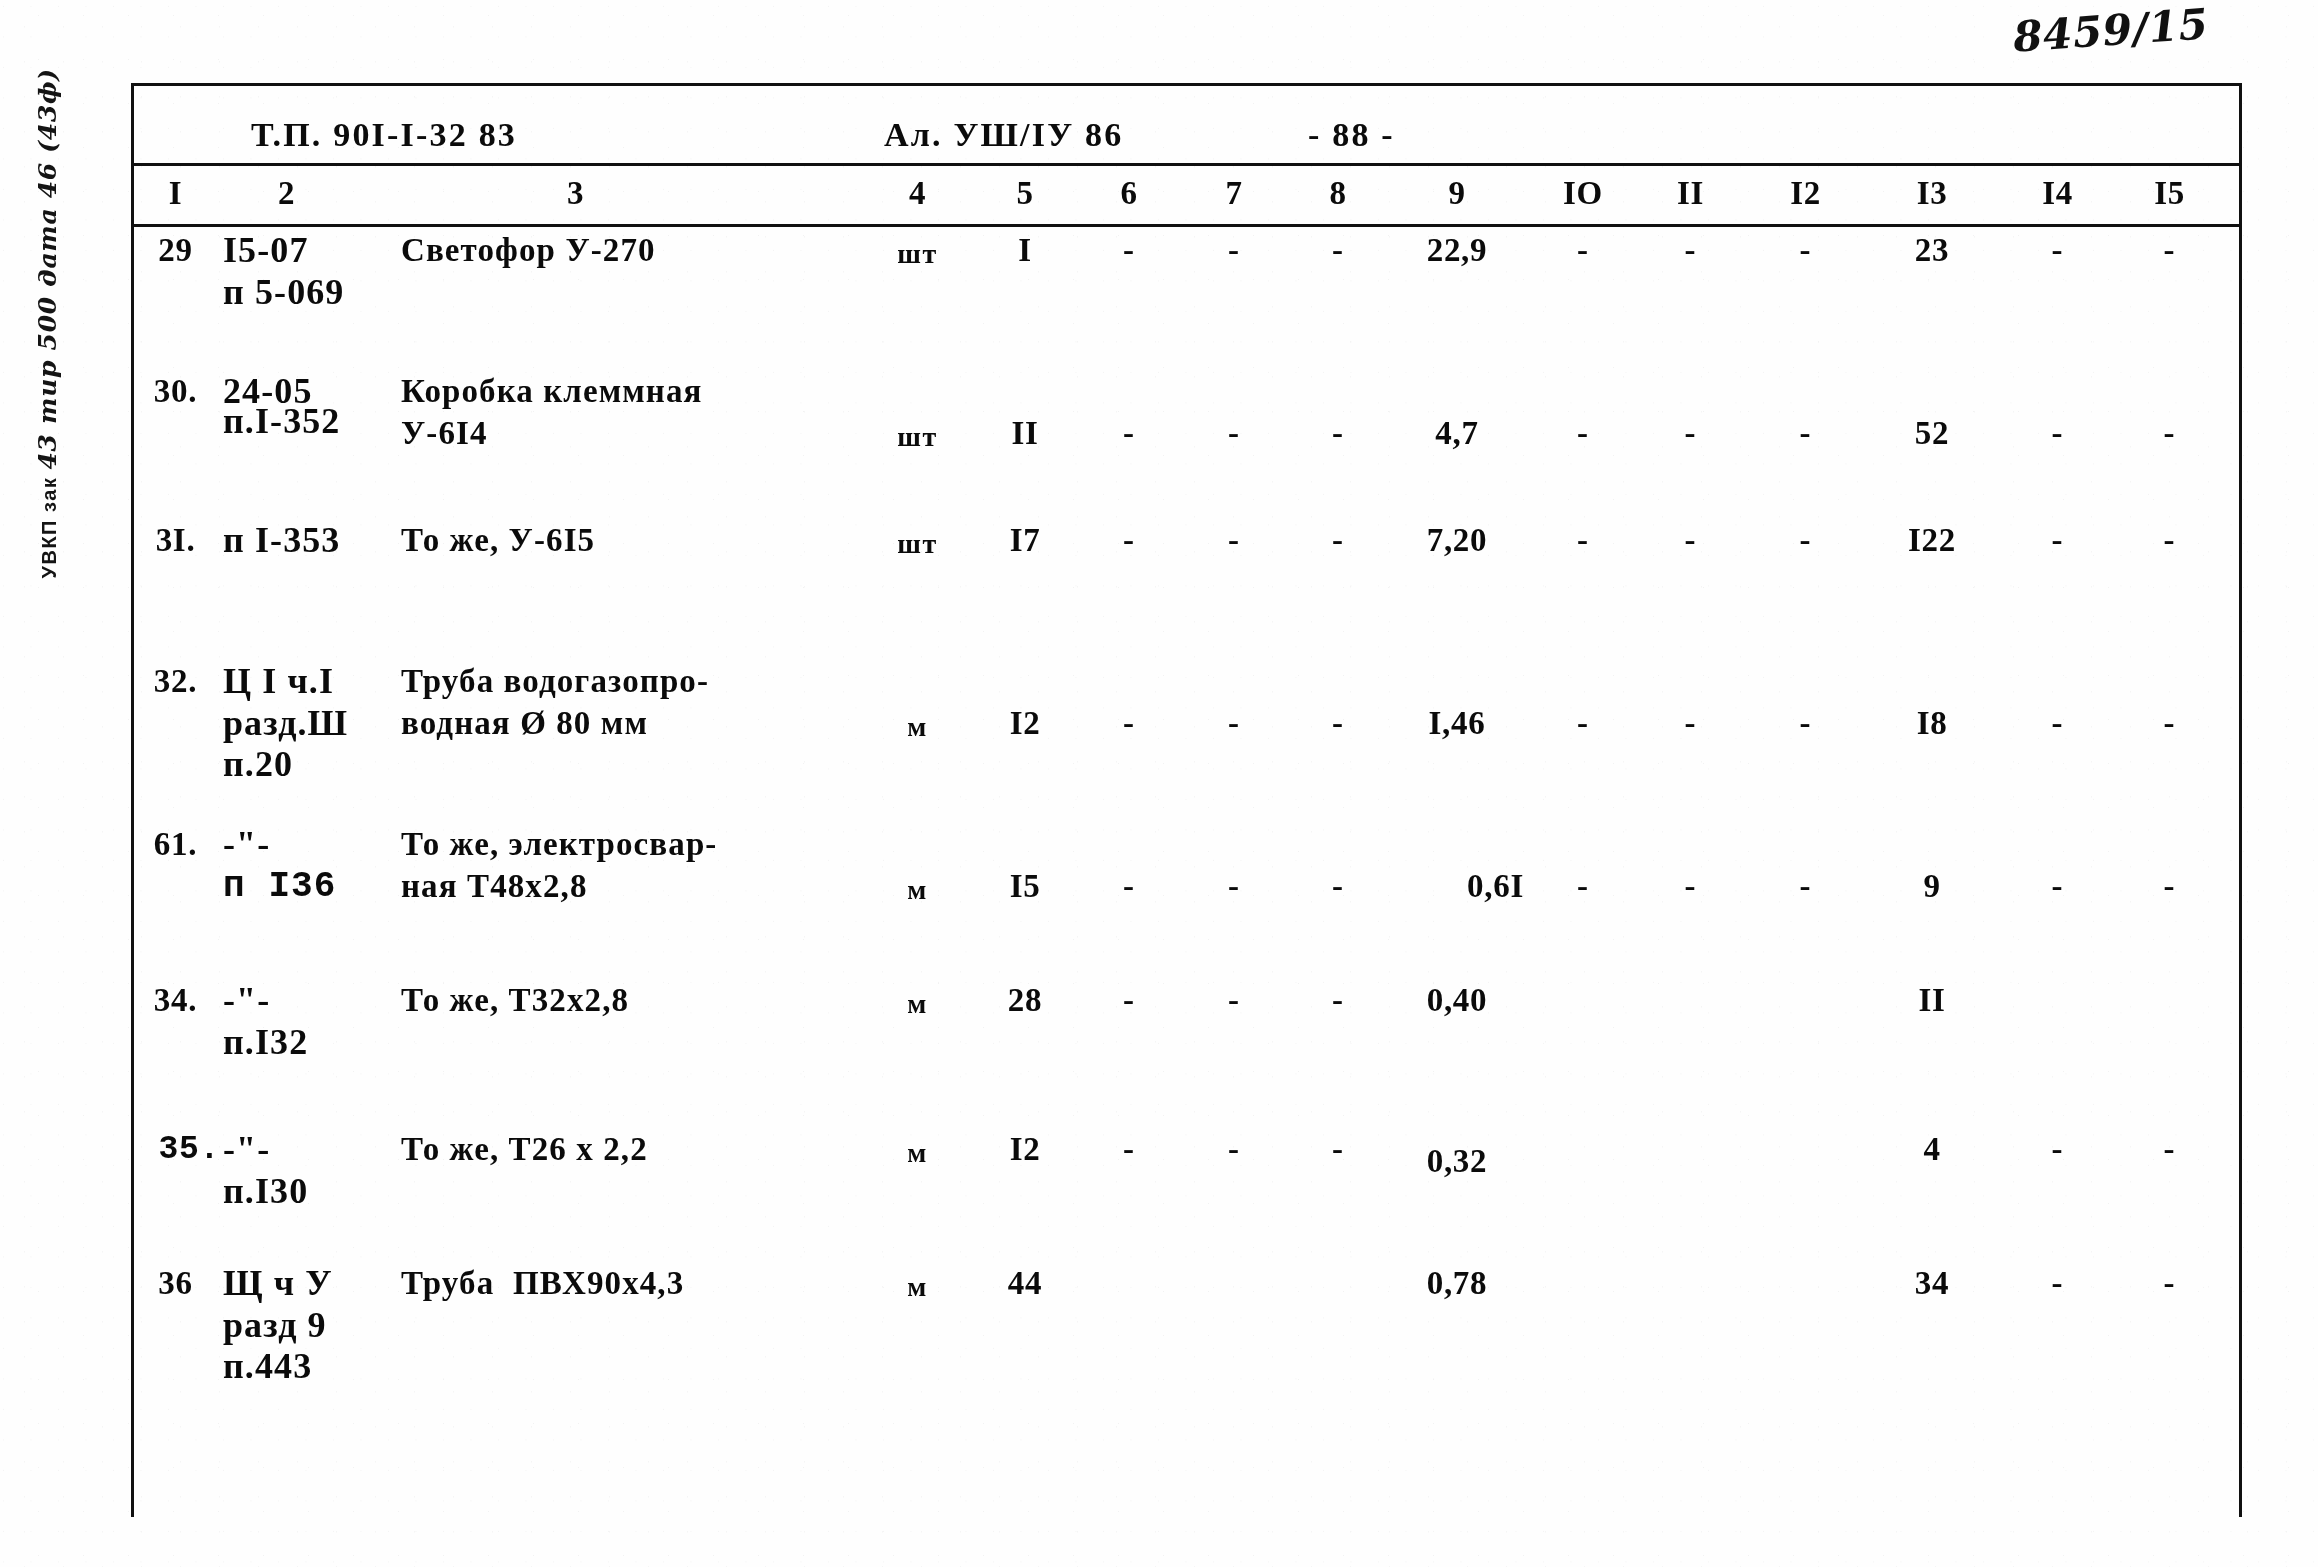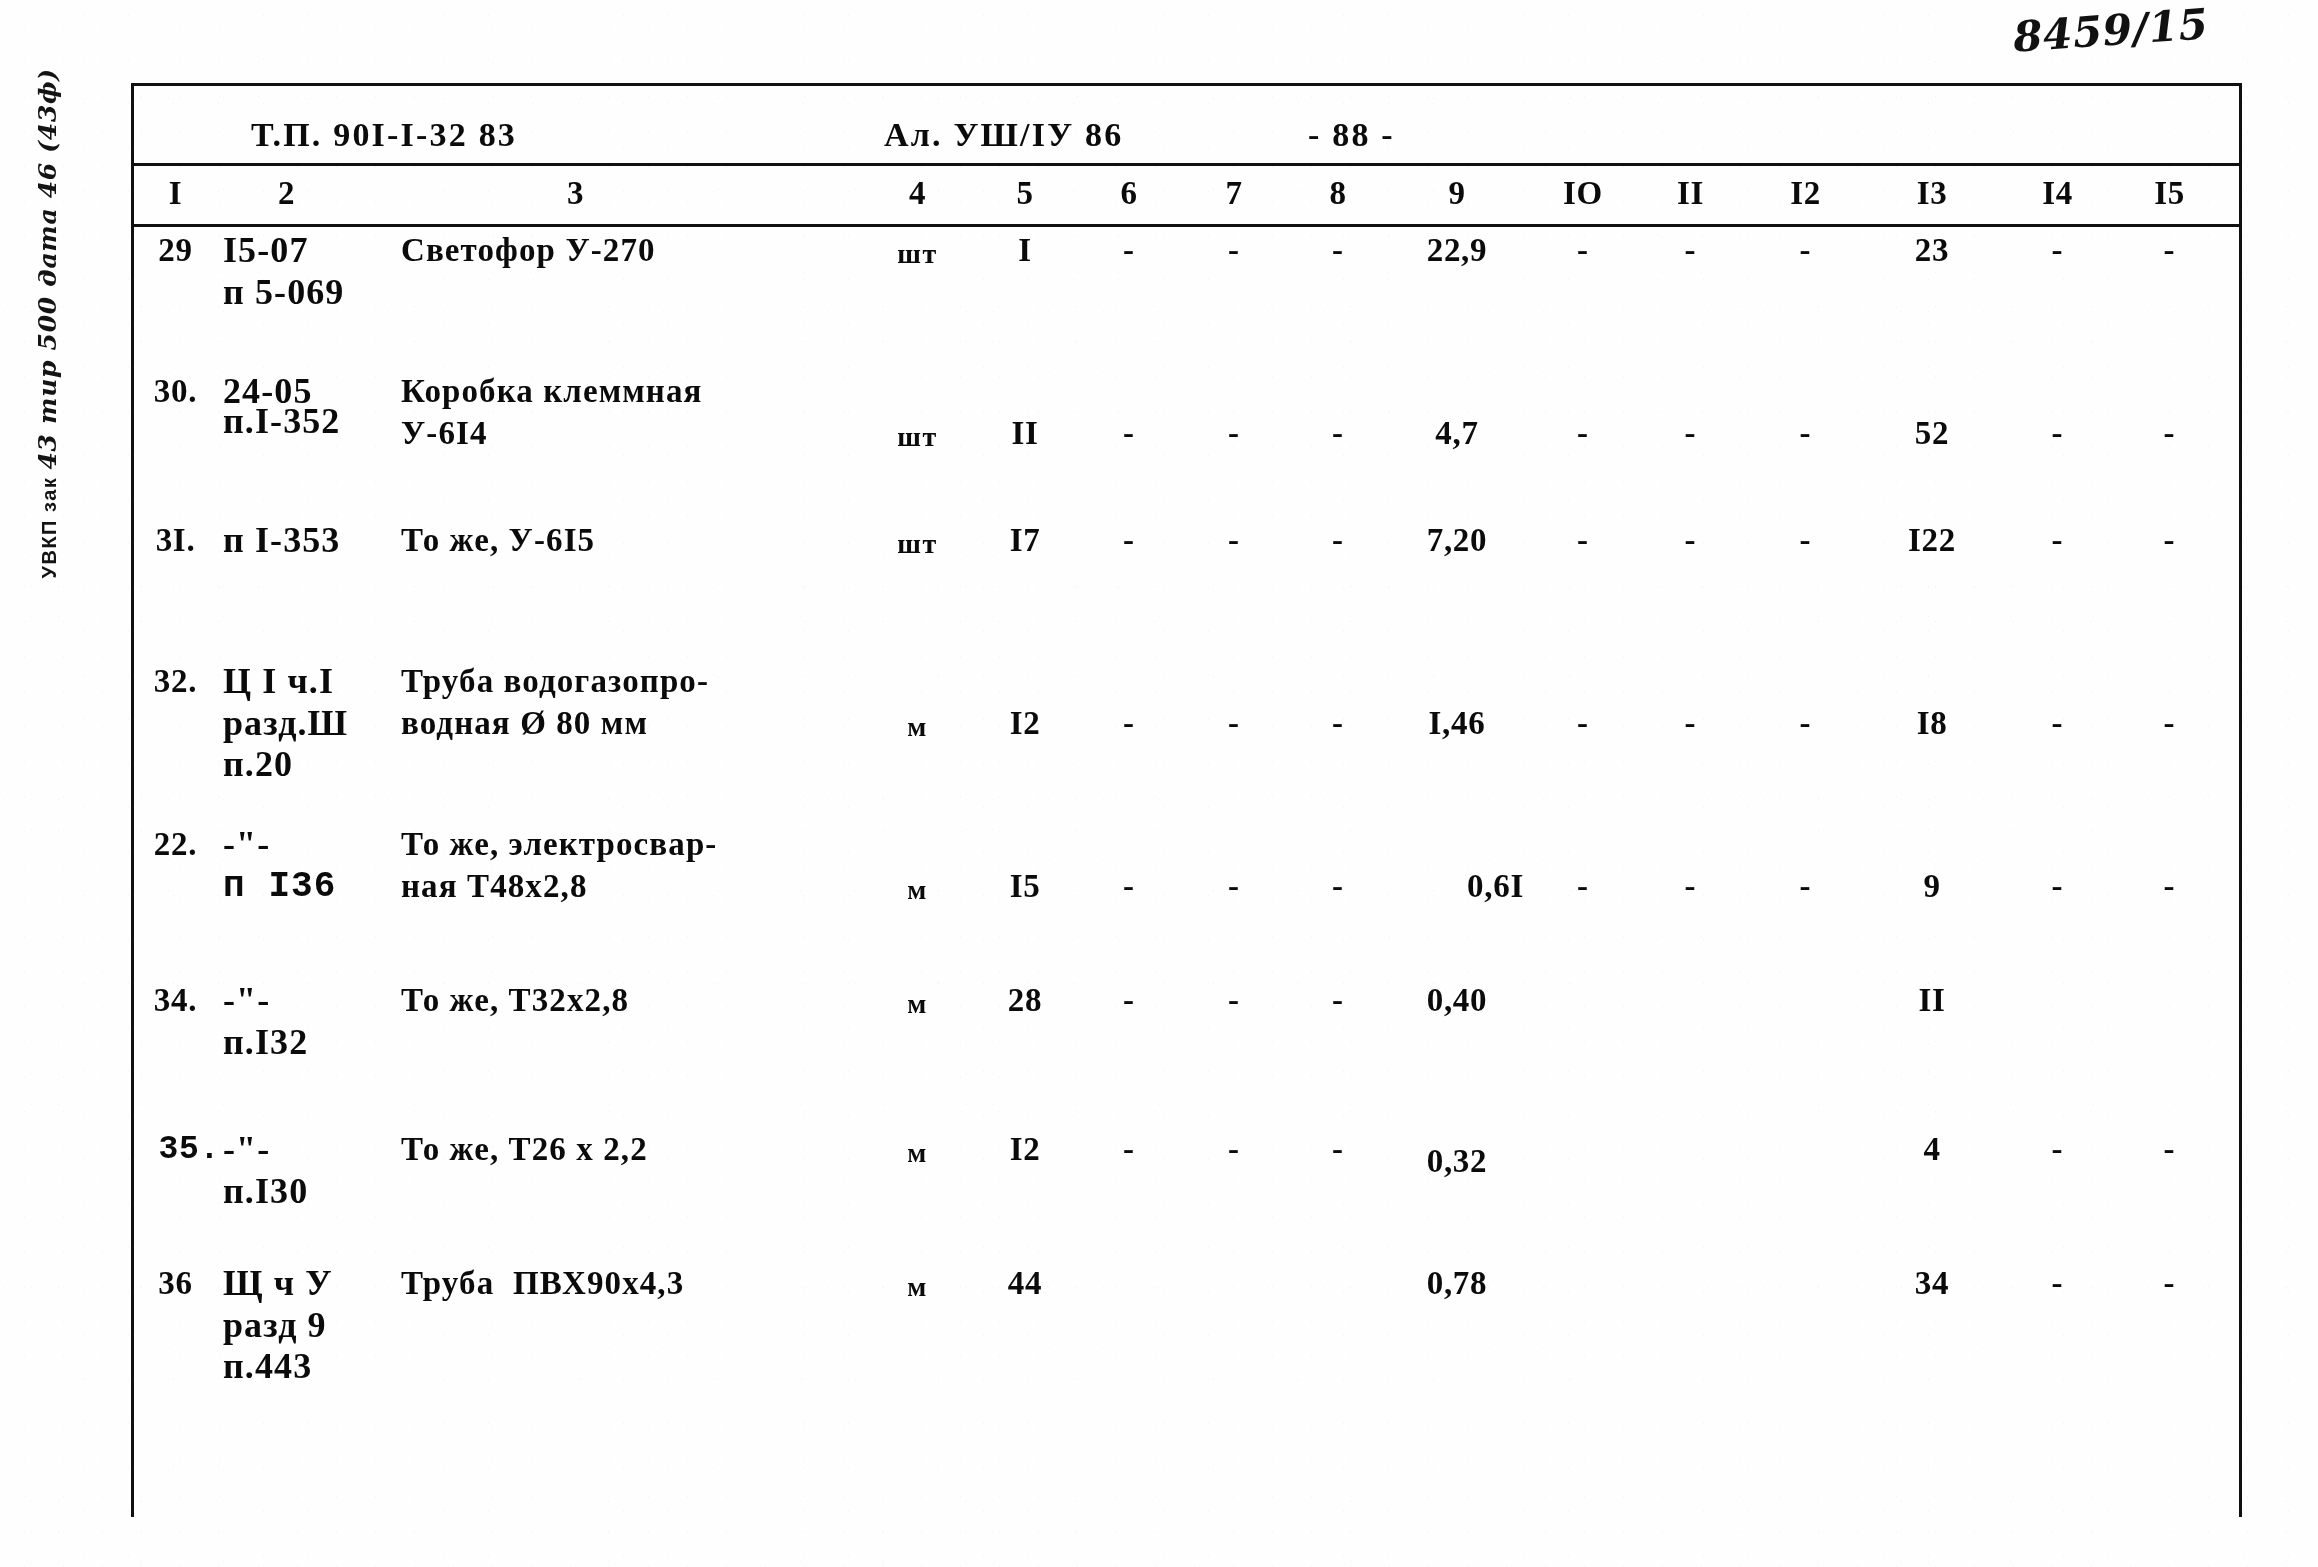--- a/index.html
+++ b/index.html
@@ -288,21 +288,21 @@
           <div class="cell dash" style="left: 1152px; width: 104px; text-align: center; top: 42px;">-</div>
           <div class="cell num" style="left: 1256px; width: 134px; text-align: center; top: 42px;">I,46</div>
           <div class="cell dash" style="left: 1397px; width: 104px; text-align: center; top: 42px;">-</div>
           <div class="cell dash" style="left: 1501px; width: 111px; text-align: center; top: 42px;">-</div>
           <div class="cell dash" style="left: 1616px; width: 111px; text-align: center; top: 42px;">-</div>
           <div class="cell num" style="left: 1731px; width: 134px; text-align: center; top: 42px;">I8</div>
           <div class="cell dash" style="left: 1868px; width: 111px; text-align: center; top: 42px;">-</div>
           <div class="cell dash" style="left: 1980px; width: 111px; text-align: center; top: 42px;">-</div>
         </div>
         <div class="drow" style="top: 594px;">
-          <div class="cell num" style="left: -3px; width: 89px; text-align: center; top: 0px;">22.</div>
+          <div class="cell num" style="left: -3px; width: 89px; text-align: center; top: 0px;">61.</div>
           <div class="cell small" style="left: 89px; width: 171px; text-align: left; top: 0px;">-"-</div>
           <div class="cell small" style="left: 89px; width: 171px; text-align: left; top: 42px; font-family: Liberation Mono, monospace;">п I36</div>
           <div class="cell " style="left: 267px; width: 461px; text-align: left; top: 0px;">То же, электросвар-</div>
           <div class="cell " style="left: 267px; width: 461px; text-align: left; top: 42px;">ная Т48х2,8</div>
           <div class="cell unit" style="left: 728px; width: 111px; text-align: center; top: 45px;">м</div>
           <div class="cell num" style="left: 839px; width: 104px; text-align: center; top: 42px;">I5</div>
           <div class="cell dash" style="left: 943px; width: 104px; text-align: center; top: 42px;">-</div>
           <div class="cell dash" style="left: 1048px; width: 104px; text-align: center; top: 42px;">-</div>
           <div class="cell dash" style="left: 1152px; width: 104px; text-align: center; top: 42px;">-</div>
           <div class="cell num" style="left: 1256px; width: 134px; text-align: right; top: 42px;">0,6I</div>

